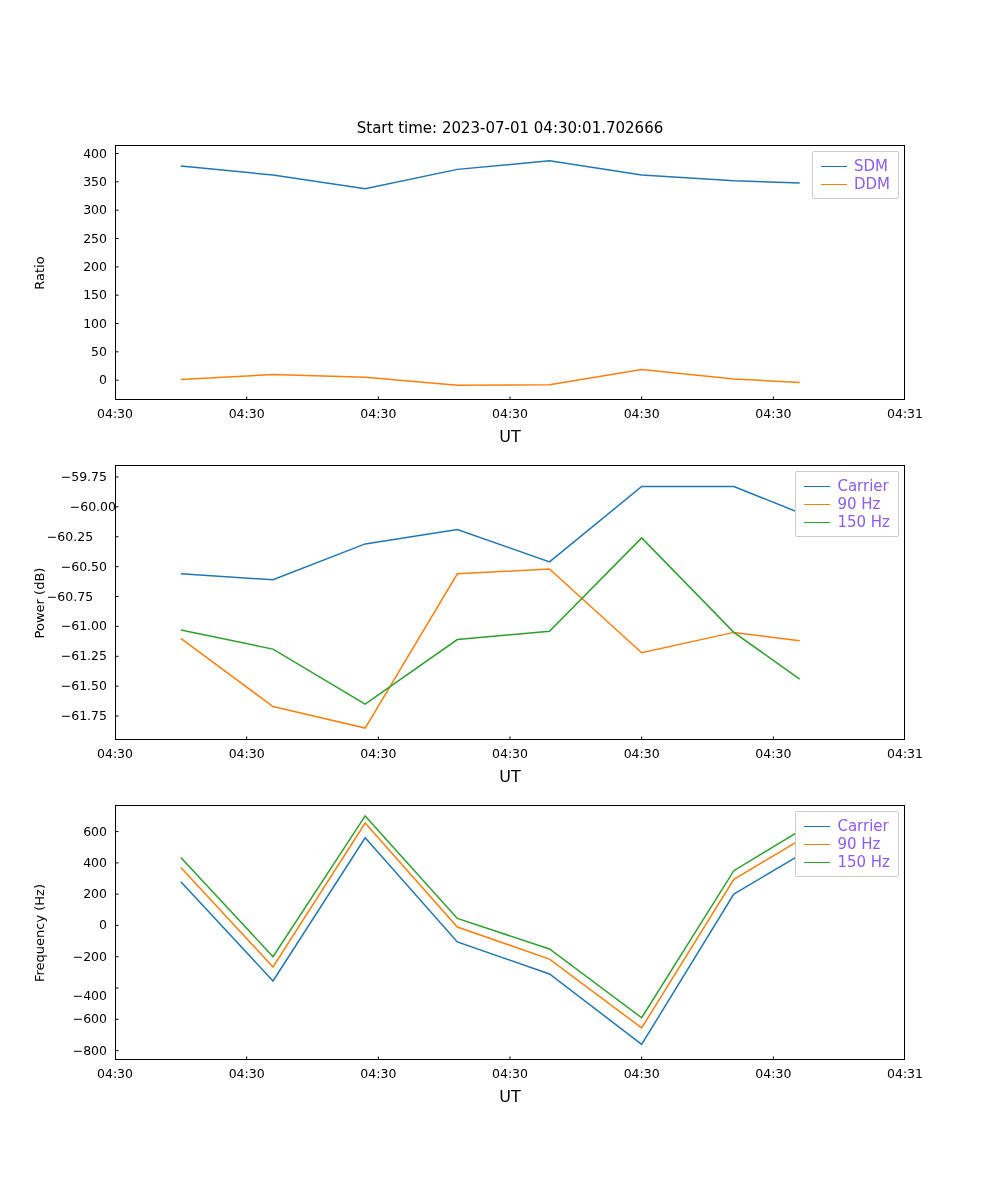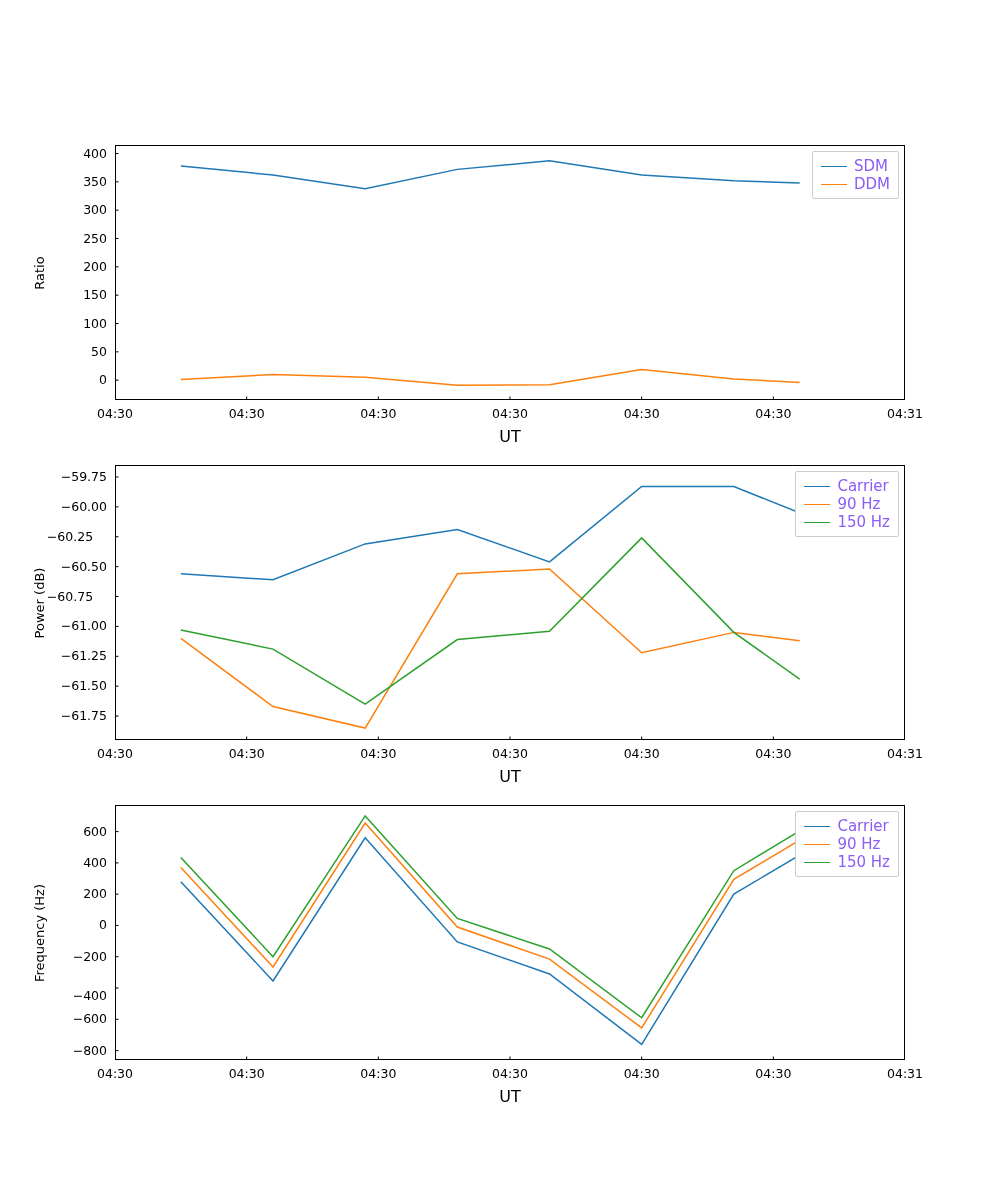--- a/index.html
+++ b/index.html
@@ -101,20 +101,21 @@
     color: #8b5cf6;
     white-space: nowrap;
   }
 </style>
 </head>
 <body>
 
 <div class="figure">
 
   <div class="panel" id="panel0" style="left:115px; top:145px; width:790px; height:255px;">
+    <div class="plot-title">Start time: 2023-07-01 04:30:01.702666</div>
     <div class="axes-frame"></div>
     <svg class="svg-layer" id="svg0" width="790" height="255">
         <polyline points="65.83,20.97 158.00,30.03 250.17,43.63 342.33,24.37 434.50,15.87 526.67,30.03 618.83,35.70 684.67,37.97" fill="none" stroke="#1f77b4" stroke-width="1.5"></polyline>
         <polyline points="65.83,234.60 158.00,229.50 250.17,232.33 342.33,240.27 434.50,239.70 526.67,224.40 618.83,234.03 684.67,237.43" fill="none" stroke="#ff7f0e" stroke-width="1.5"></polyline>
         <line x1="0" x2="3.5" y1="235.16666666666666" y2="235.16666666666666" stroke="#000" stroke-width="1"></line>
         <line x1="0" x2="3.5" y1="206.83333333333334" y2="206.83333333333334" stroke="#000" stroke-width="1"></line>
         <line x1="0" x2="3.5" y1="178.5" y2="178.5" stroke="#000" stroke-width="1"></line>
         <line x1="0" x2="3.5" y1="150.16666666666669" y2="150.16666666666669" stroke="#000" stroke-width="1"></line>
         <line x1="0" x2="3.5" y1="121.83333333333331" y2="121.83333333333331" stroke="#000" stroke-width="1"></line>
         <line x1="0" x2="3.5" y1="93.5" y2="93.5" stroke="#000" stroke-width="1"></line>
@@ -234,21 +235,21 @@
     <div class="tick-label-y" style="left: 33px; width: 74px; top: 173.833px;">350</div>
     <div class="tick-label-y" style="left: 33px; width: 74px; top: 145.5px;">400</div>
     <div class="tick-label-x" style="left: 75px; width: 80px; top: 406px;">04:30</div>
     <div class="tick-label-x" style="left: 206.667px; width: 80px; top: 406px;">04:30</div>
     <div class="tick-label-x" style="left: 338.333px; width: 80px; top: 406px;">04:30</div>
     <div class="tick-label-x" style="left: 470px; width: 80px; top: 406px;">04:30</div>
     <div class="tick-label-x" style="left: 601.667px; width: 80px; top: 406px;">04:30</div>
     <div class="tick-label-x" style="left: 733.333px; width: 80px; top: 406px;">04:30</div>
     <div class="tick-label-x" style="left: 865px; width: 80px; top: 406px;">04:31</div>
     <div class="tick-label-y" style="left: 33px; width: 74px; top: 468.957px;">−59.75</div>
-    <div class="tick-label-y" style="left: 33px; width: 74px; top: 498.848px;">−60.00</div>
+    <div class="tick-label-y" style="left: 42px; width: 74px; top: 498.848px;">−60.00</div>
     <div class="tick-label-y" style="left: 33px; width: 74px; top: 528.739px; text-align: center;">−60.25</div>
     <div class="tick-label-y" style="left: 33px; width: 74px; top: 558.63px;">−60.50</div>
     <div class="tick-label-y" style="left: 33px; width: 74px; top: 588.522px; text-align: center;">−60.75</div>
     <div class="tick-label-y" style="left: 33px; width: 74px; top: 618.413px;">−61.00</div>
     <div class="tick-label-y" style="left: 33px; width: 74px; top: 648.304px;">−61.25</div>
     <div class="tick-label-y" style="left: 33px; width: 74px; top: 678.196px;">−61.50</div>
     <div class="tick-label-y" style="left: 33px; width: 74px; top: 708.087px;">−61.75</div>
     <div class="tick-label-x" style="left: 75px; width: 80px; top: 746px;">04:30</div>
     <div class="tick-label-x" style="left: 206.667px; width: 80px; top: 746px;">04:30</div>
     <div class="tick-label-x" style="left: 338.333px; width: 80px; top: 746px;">04:30</div>

